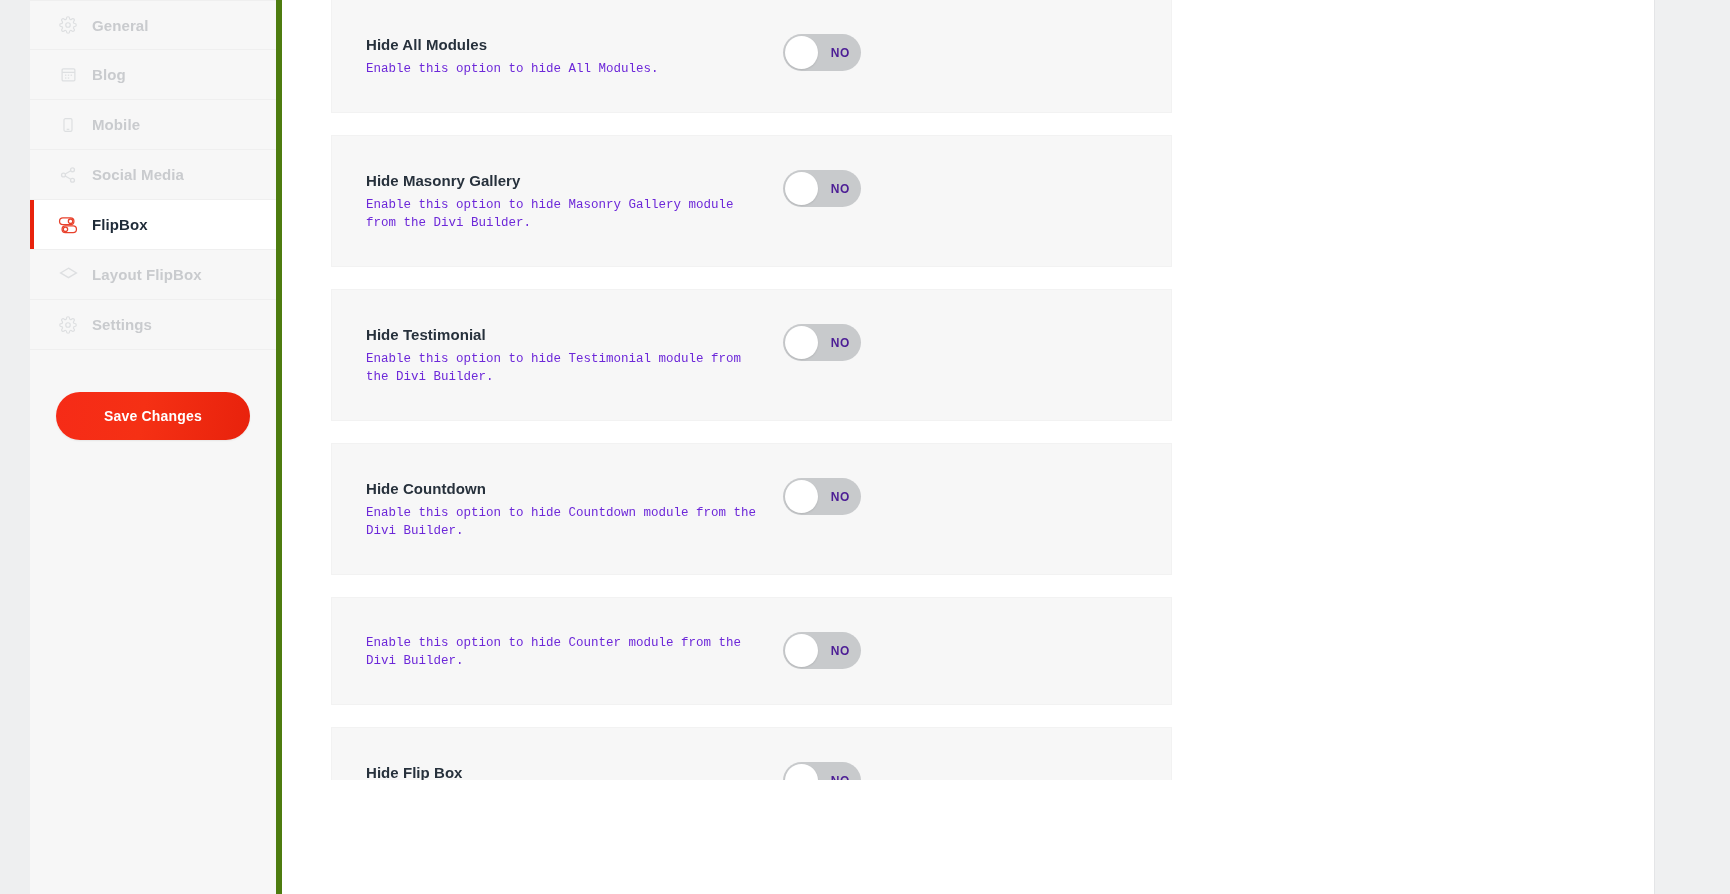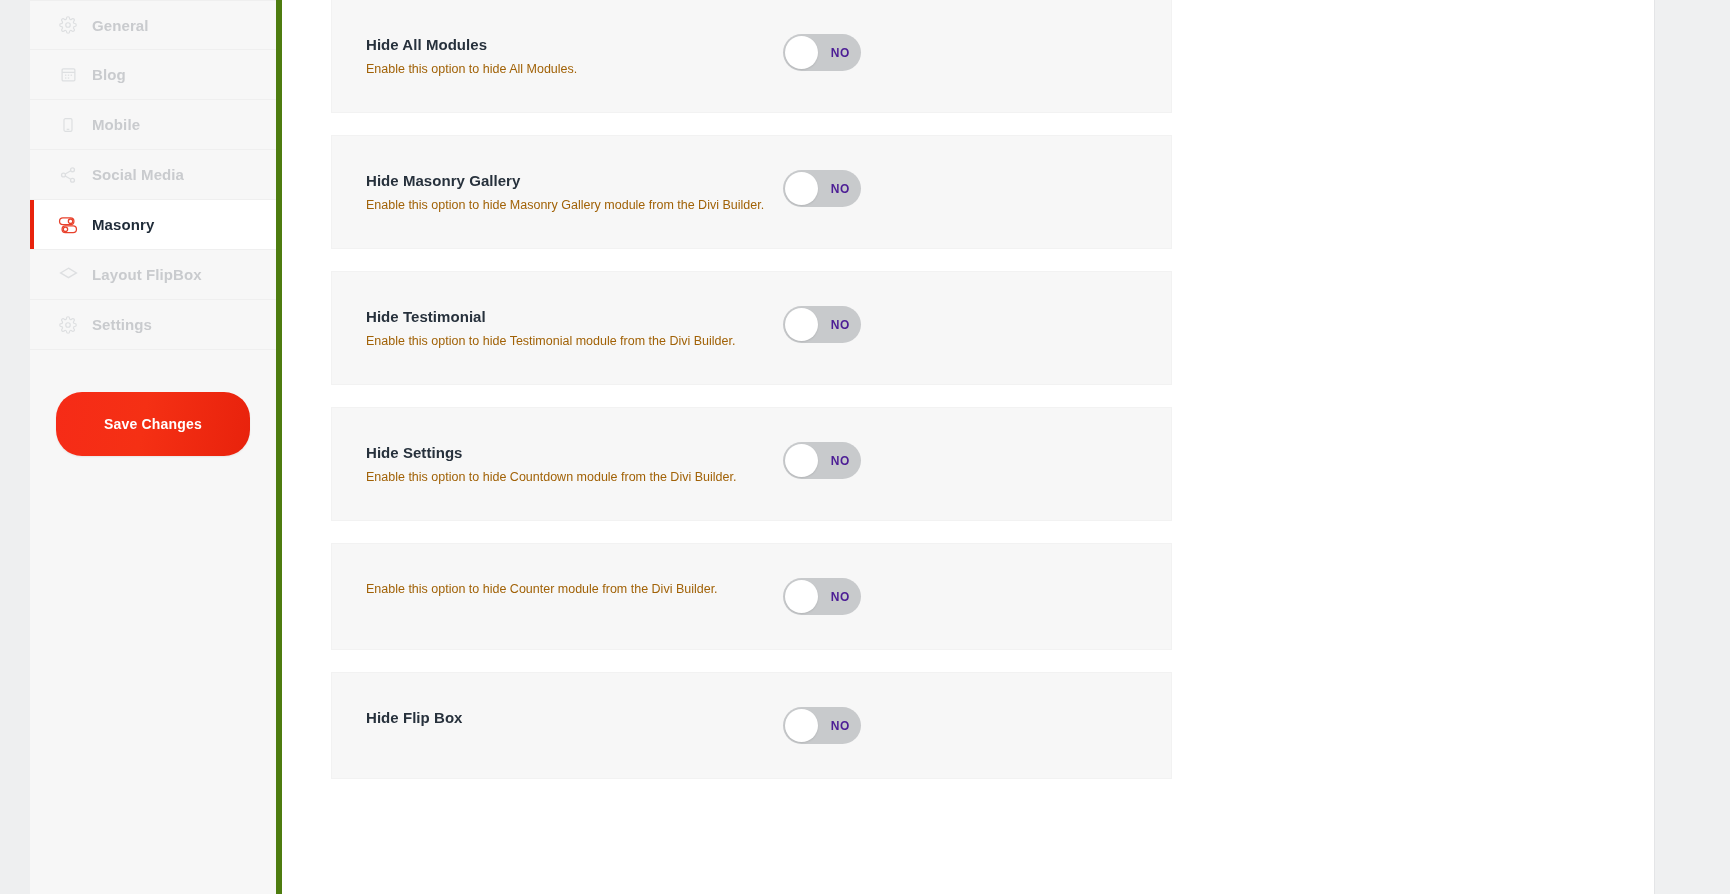--- a/index.html
+++ b/index.html
@@ -73,21 +73,21 @@
 
   
   .mod-ico { display: block; }
 
   .sidebar-actions {
     padding: 42px 26px 0 26px;
   }
   .save-btn {
     display: block;
     width: 100%;
-    height: 64px;
+    height: 48px;
     border: none;
     border-radius: 26px;
     background: linear-gradient(100deg, #f62b17 0%, #f53014 45%, #e8220c 100%);
     color: #ffffff;
     font-family: "Liberation Sans", sans-serif;
     font-size: 14px;
     font-weight: 700;
     letter-spacing: .2px;
     cursor: pointer;
     box-shadow: 0 1px 2px rgba(0,0,0,.07);
@@ -124,22 +124,23 @@
   .opt-title {
     font-size: 15px;
     font-weight: 700;
     color: #27313c;
     margin-bottom: 7px;
     letter-spacing: .05px;
   }
   .opt-desc {
     font-size: 12.5px;
     line-height: 18px;
-    color: #a16207;
+    color: #6d28d9;
     font-weight: 400;
+    font-family: Liberation Mono, monospace;
   }
   .opt-switch-wrap {
     flex: 1 1 auto;
     display: flex;
     justify-content: flex-start;
     padding-left: 17px;
     padding-top: 0px;
   }
   .switch {
     width: 78px; height: 37px;
@@ -245,21 +246,21 @@
 
       <li class="nav-item active">
         <span class="nav-ico">
           <svg class="mod-ico" width="22" height="22" viewBox="0 0 26 26" fill="none" stroke="#e8412c" stroke-width="1.5">
             <rect x="3" y="4.5" width="17" height="8" rx="4"></rect>
             <circle cx="16" cy="8.5" r="2.6"></circle>
             <rect x="6" y="14" width="17" height="8" rx="4"></rect>
             <circle cx="10" cy="18" r="2.6"></circle>
           </svg>
         </span>
-        <span class="nav-label">Masonry</span>
+        <span class="nav-label">FlipBox</span>
       </li>
 
       <li class="nav-item">
         <span class="nav-ico">
           <svg width="19" height="19" viewBox="0 0 24 24" fill="none" stroke="#bfc3c7" stroke-width="1.7">
             <polygon points="12,4 22,10 12,16 2,10"></polygon>
           </svg>
         </span>
         <span class="nav-label">Layout FlipBox</span>
       </li>
@@ -318,21 +319,21 @@
         <div class="opt-switch-wrap">
           <div class="switch">
             <span class="knob"></span>
             <span class="sw-label">NO</span>
           </div>
         </div>
       </section>
 
       <section class="opt-card">
         <div class="opt-text">
-          <div class="opt-title">Hide Settings</div>
+          <div class="opt-title">Hide Countdown</div>
           <div class="opt-desc">Enable this option to hide Countdown module from the Divi Builder.</div>
         </div>
         <div class="opt-switch-wrap">
           <div class="switch">
             <span class="knob"></span>
             <span class="sw-label">NO</span>
           </div>
         </div>
       </section>
 

